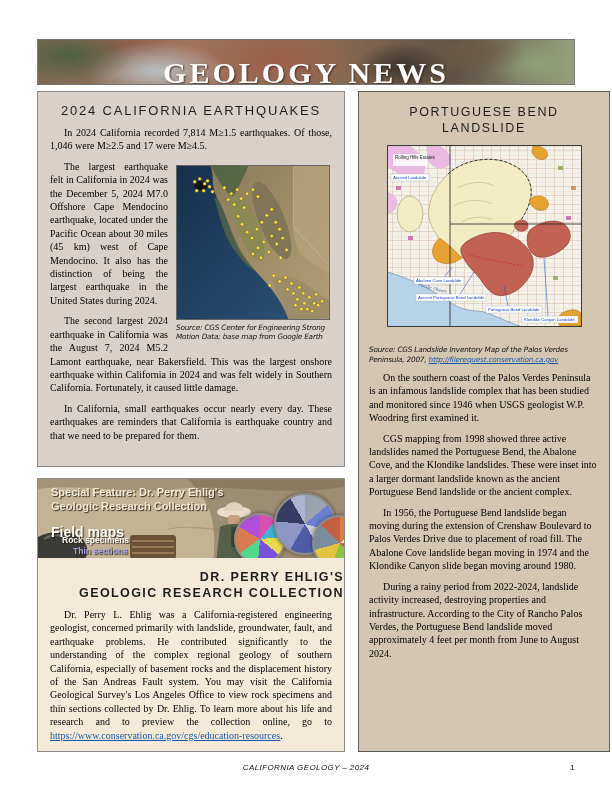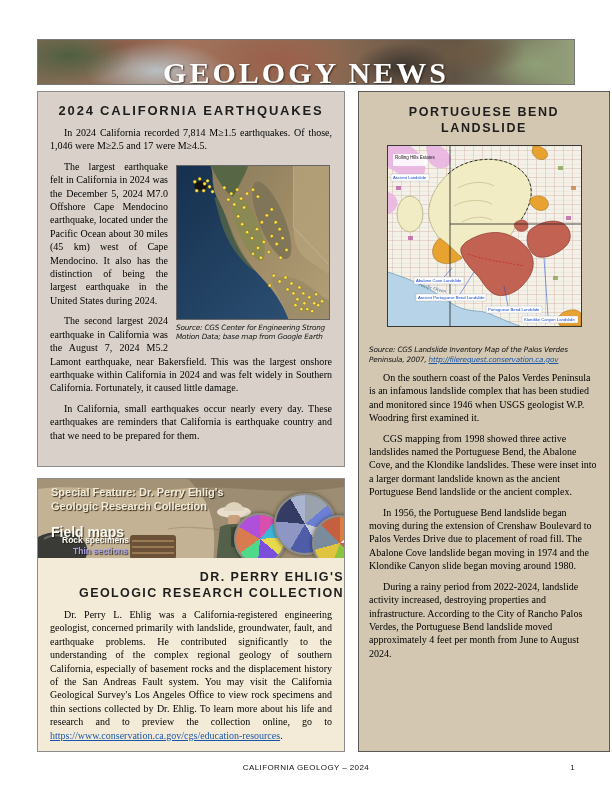--- a/index.html
+++ b/index.html
@@ -26,21 +26,21 @@
     letter-spacing:3px; color:#fff; text-shadow:1px 1px 2px rgba(40,30,20,.8);
   }
 
   
   .box { position:absolute; border:1px solid #8c8c8c; }
   .eq-box   { left:37px; top:91px;  width:308px; height:376px; background:#d9d1c9; padding:11px 12px 0 12px; }
   .feat-box { left:37px; top:478px; width:308px; height:274px; background:#f3ebd8; }
   .ls-box   { left:358px; top:91px; width:252px; height:661px; background:#d3c7b1; border-color:#5a5a54; padding:12px 10px 0 10px; }
 
   .article-title {
-    font-family:"Liberation Sans", sans-serif; font-weight:bold; font-size:13px;
+    font-family:"Liberation Sans", sans-serif; font-weight:normal; font-size:13px;
     letter-spacing:1.8px; text-align:center; color:#1d1d1d; line-height:16px;
   }
   .ls-box .article-title { font-size:12.5px; letter-spacing:1.6px; }
 
   p.body-text { font-size:10px; line-height:13.4px; text-indent:14px; margin-top:7px; }
   .eq-box p.body-text { text-align:justify; }
   .feat-box p.body-text { text-align:justify; }
 
   .caption { font-style:italic; font-size:7.3px; line-height:9.5px; color:#111;
              font-family:"DejaVu Sans", sans-serif; letter-spacing:-0.2px; }
@@ -74,21 +74,21 @@
   .feat-box .body-copy { padding:0 12px; }
 
   
   .ls-map-wrap { width:195px; height:182px; margin:9px auto 5px auto; border:1px solid #3a3a34; background:#f4f1e8; }
   .ls-caption { margin-top:18px; }
   .ls-box p.body-text { text-align:left; }
 
   
   .footer { position:absolute; left:37px; top:763px; width:538px;
             font-family:"Liberation Sans", sans-serif; font-size:8px; color:#111; letter-spacing:.4px; }
-  .footer .journal { position:absolute; left:0; right:0; text-align:center; }
+  .footer .journal { position:absolute; left:0; right:0; text-align:center;font-style:italic; }
   .footer .pagenum { position:absolute; right:0; top:0; }
 </style>
 </head>
 <body>
 
 <div class="masthead">
   <div class="masthead-title">GEOLOGY NEWS</div>
 </div>
 
 <div class="box eq-box">

